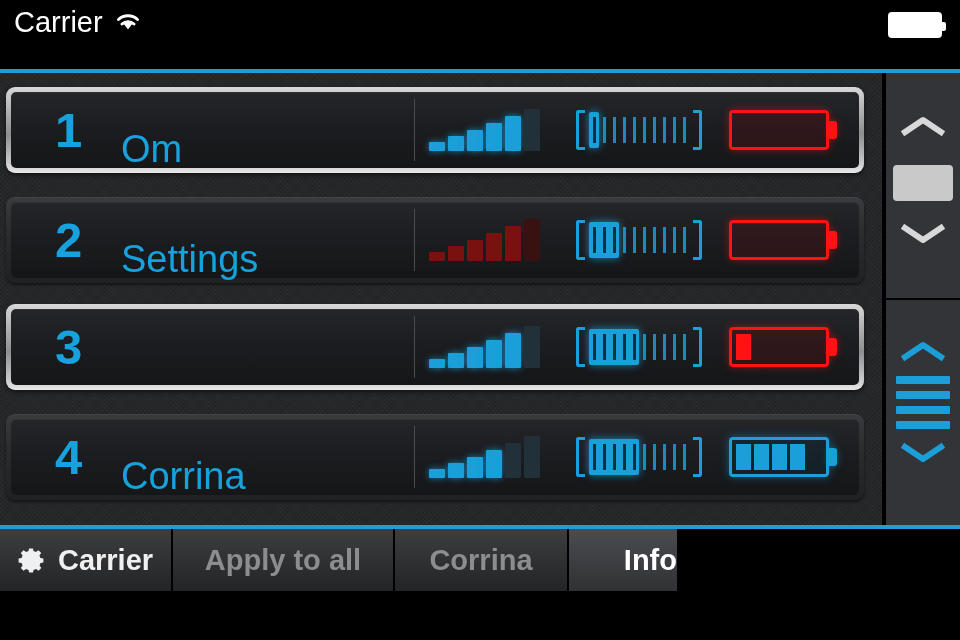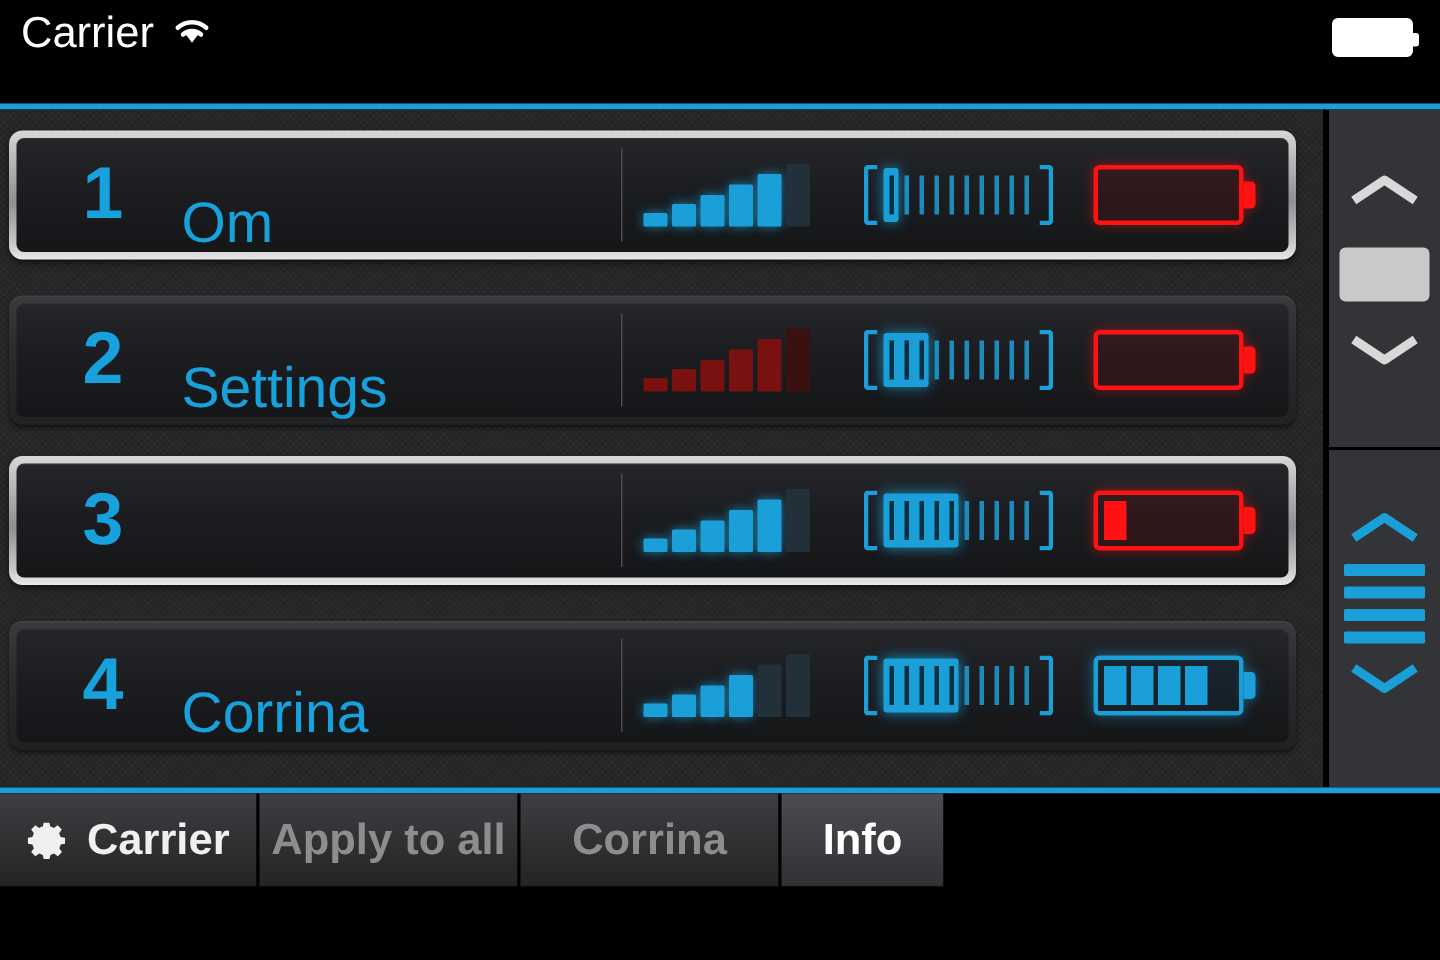--- a/index.html
+++ b/index.html
@@ -157,22 +157,23 @@
     justify-content:center; gap:11px;
     border-right:2px solid #000;
     font-size:29px; font-weight:bold;
     background:linear-gradient(180deg,#3d3e41 0%,#303133 50%,#232426 100%);
     color:#8c8d8f;
   }
   .tb-btn.bright { color:#f0f0f0; }
   .tb-btn.active {
     background:linear-gradient(180deg,#4b4c4f 0%,#3e3f42 50%,#303133 100%);
     color:#ffffff;
-  }
-  .tb-w1 { width:173px; } .tb-w2 { width:174px; }
+    justify-content:flex-end;
+  }
+  .tb-w1 { width:173px; } .tb-w2 { width:222px; }
   .tb-w3 { width:174px; } .tb-w4 { width:110px; }
   .gear { width:29px; height:29px; flex:0 0 auto; }
   .gear svg { width:29px; height:29px; display:block; }
 
   .bottom-filler {
     position:absolute; left:0; top:591px; width:960px; height:49px; background:#000;
   }
 </style>
 </head>
 <body>

